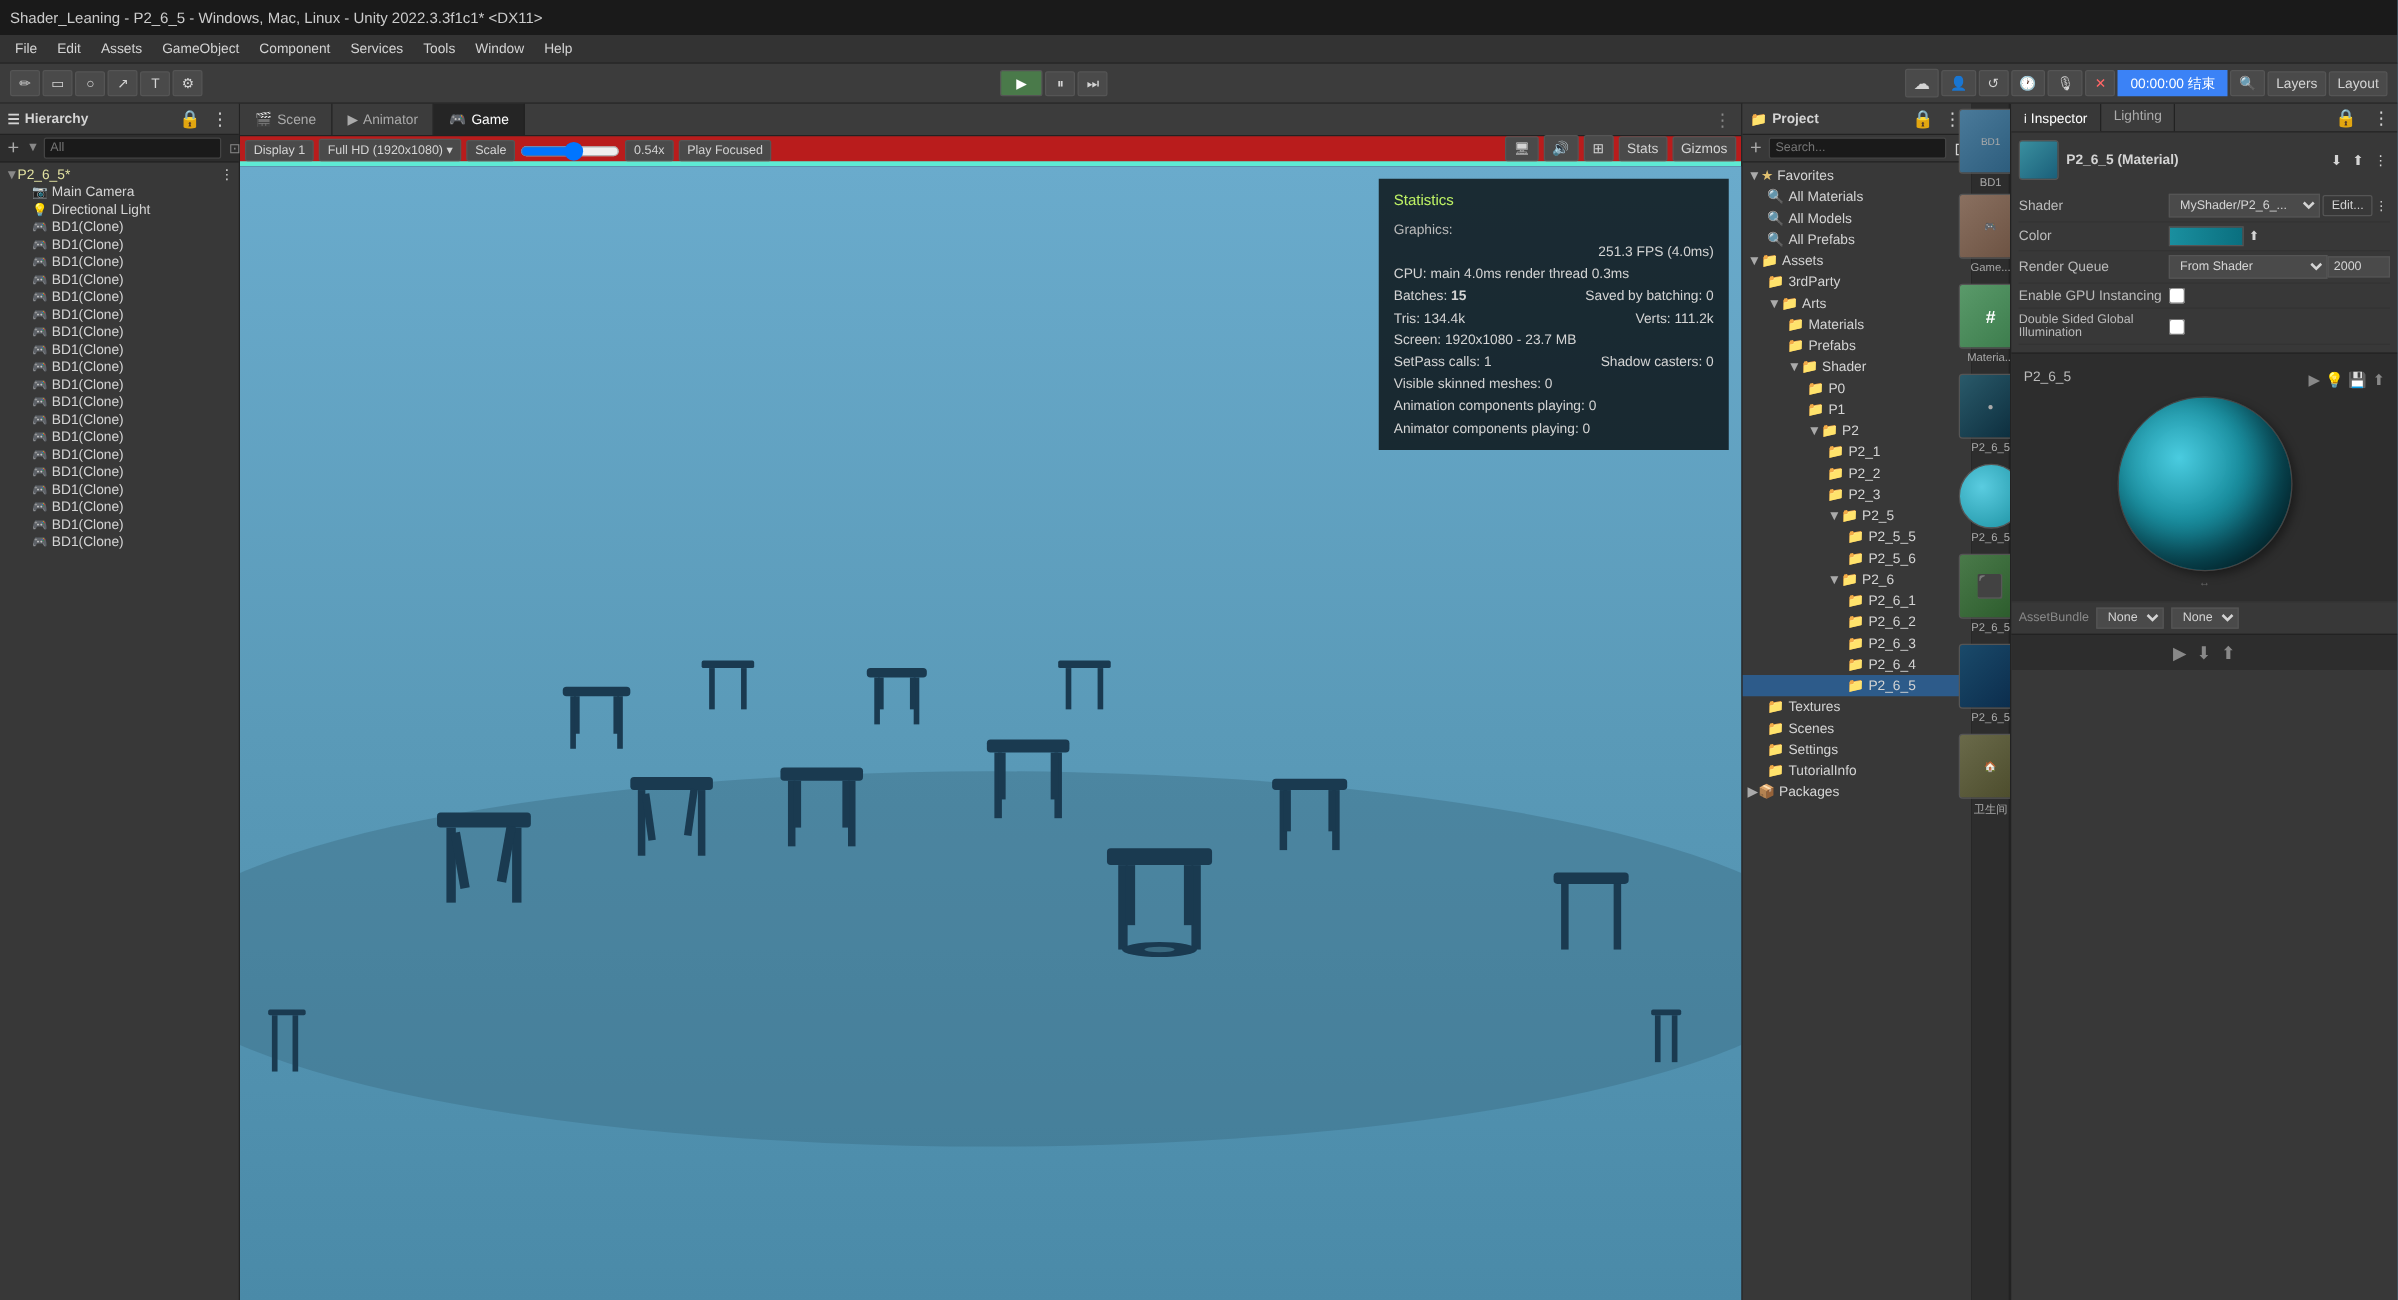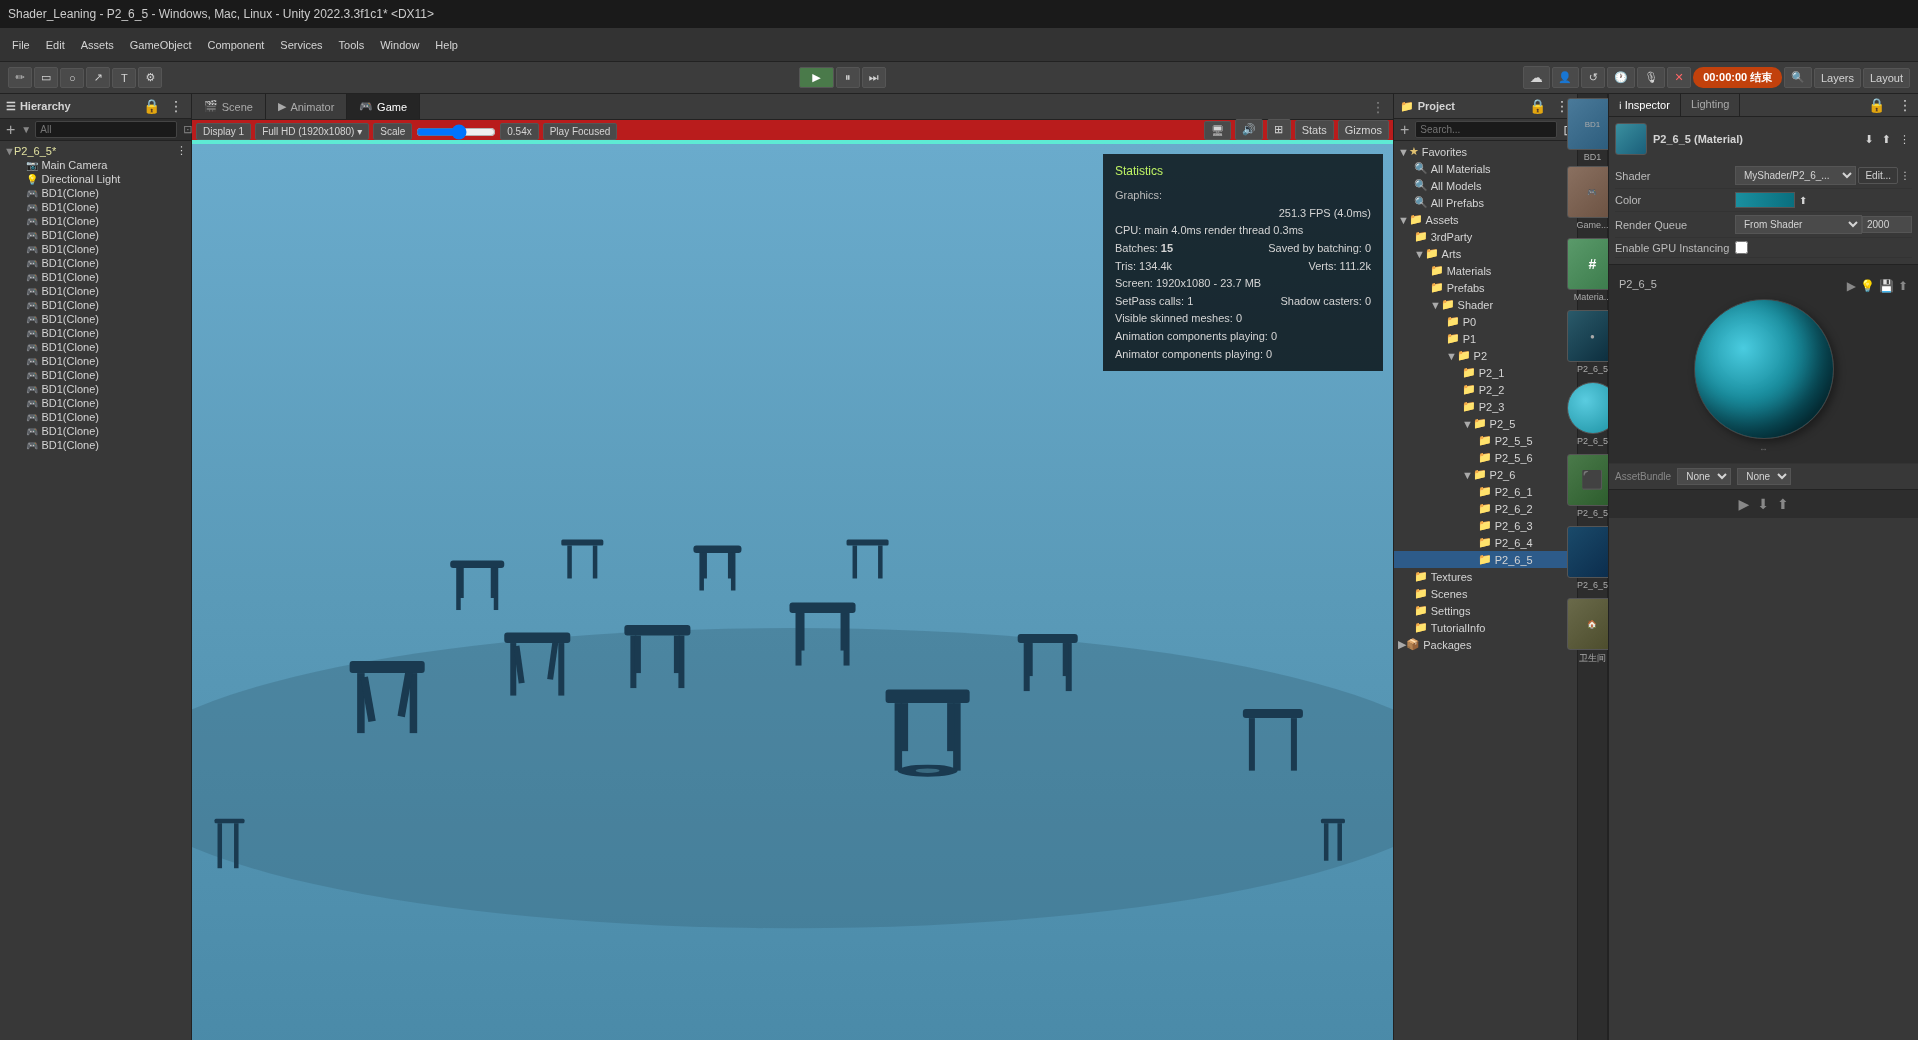--- a/index.html
+++ b/index.html
@@ -20,21 +20,21 @@
       display: flex;
       align-items: center;
       padding: 0 8px;
       color: #ccc;
       font-size: 12px;
     }
     
     
     #menu-bar {
       background: #333;
-      height: 34px;
+      height: 23px;
       display: flex;
       align-items: center;
       padding: 0 4px;
       border-bottom: 1px solid #222;
     }
     .menu-item {
       padding: 2px 8px;
       cursor: pointer;
       font-size: 11px;
       color: #d4d4d4;
@@ -62,28 +62,28 @@
       color: #d4d4d4;
       padding: 3px 6px;
       cursor: pointer;
       font-size: 11px;
       border-radius: 2px;
       min-width: 24px;
       text-align: center;
     }
     .toolbar-btn.play { background: #4a7a4a; color: white; padding: 3px 12px; }
     .timer-btn {
-      background: #c2410c;
+      background: #3b82f6;
       border: none;
       color: white;
       padding: 3px 10px;
       font-size: 11px;
-      font-weight: bold;
-      cursor: pointer;
-      border-radius: 10px;
+      font-weight: normal;
+      cursor: pointer;
+      border-radius: 0;
     }
     
     
     #main-layout {
       display: flex;
       height: calc(1040px - 28px - 22px - 32px - 22px - 28px);
     }
     
     
     #hierarchy-panel {
@@ -1071,20 +1071,26 @@
         <input class="number-input" type="number" value="2000" style="">
       </div>
 
       <div class="property-row">
         <span class="property-label">Enable GPU Instancing</span>
         <div class="checkbox-container">
           <input type="checkbox" style="">
         </div>
       </div>
 
+      <div class="property-row">
+        <span class="property-label" style="font-size:10px;">Double Sided Global Illumination</span>
+        <div class="checkbox-container">
+          <input type="checkbox" style="">
+        </div>
+      </div>
     </div>
 
     <div id="material-preview">
       <div style="display:flex;align-items:center;justify-content:space-between;width:100%;margin-bottom:6px;">
         <span style="font-size:11px;color:#bbb;">P2_6_5</span>
         <div class="preview-controls">
           <button class="preview-ctrl-btn">▶</button>
           <button class="preview-ctrl-btn">💡</button>
           <button class="preview-ctrl-btn">💾</button>
           <button class="preview-ctrl-btn">⬆</button>

